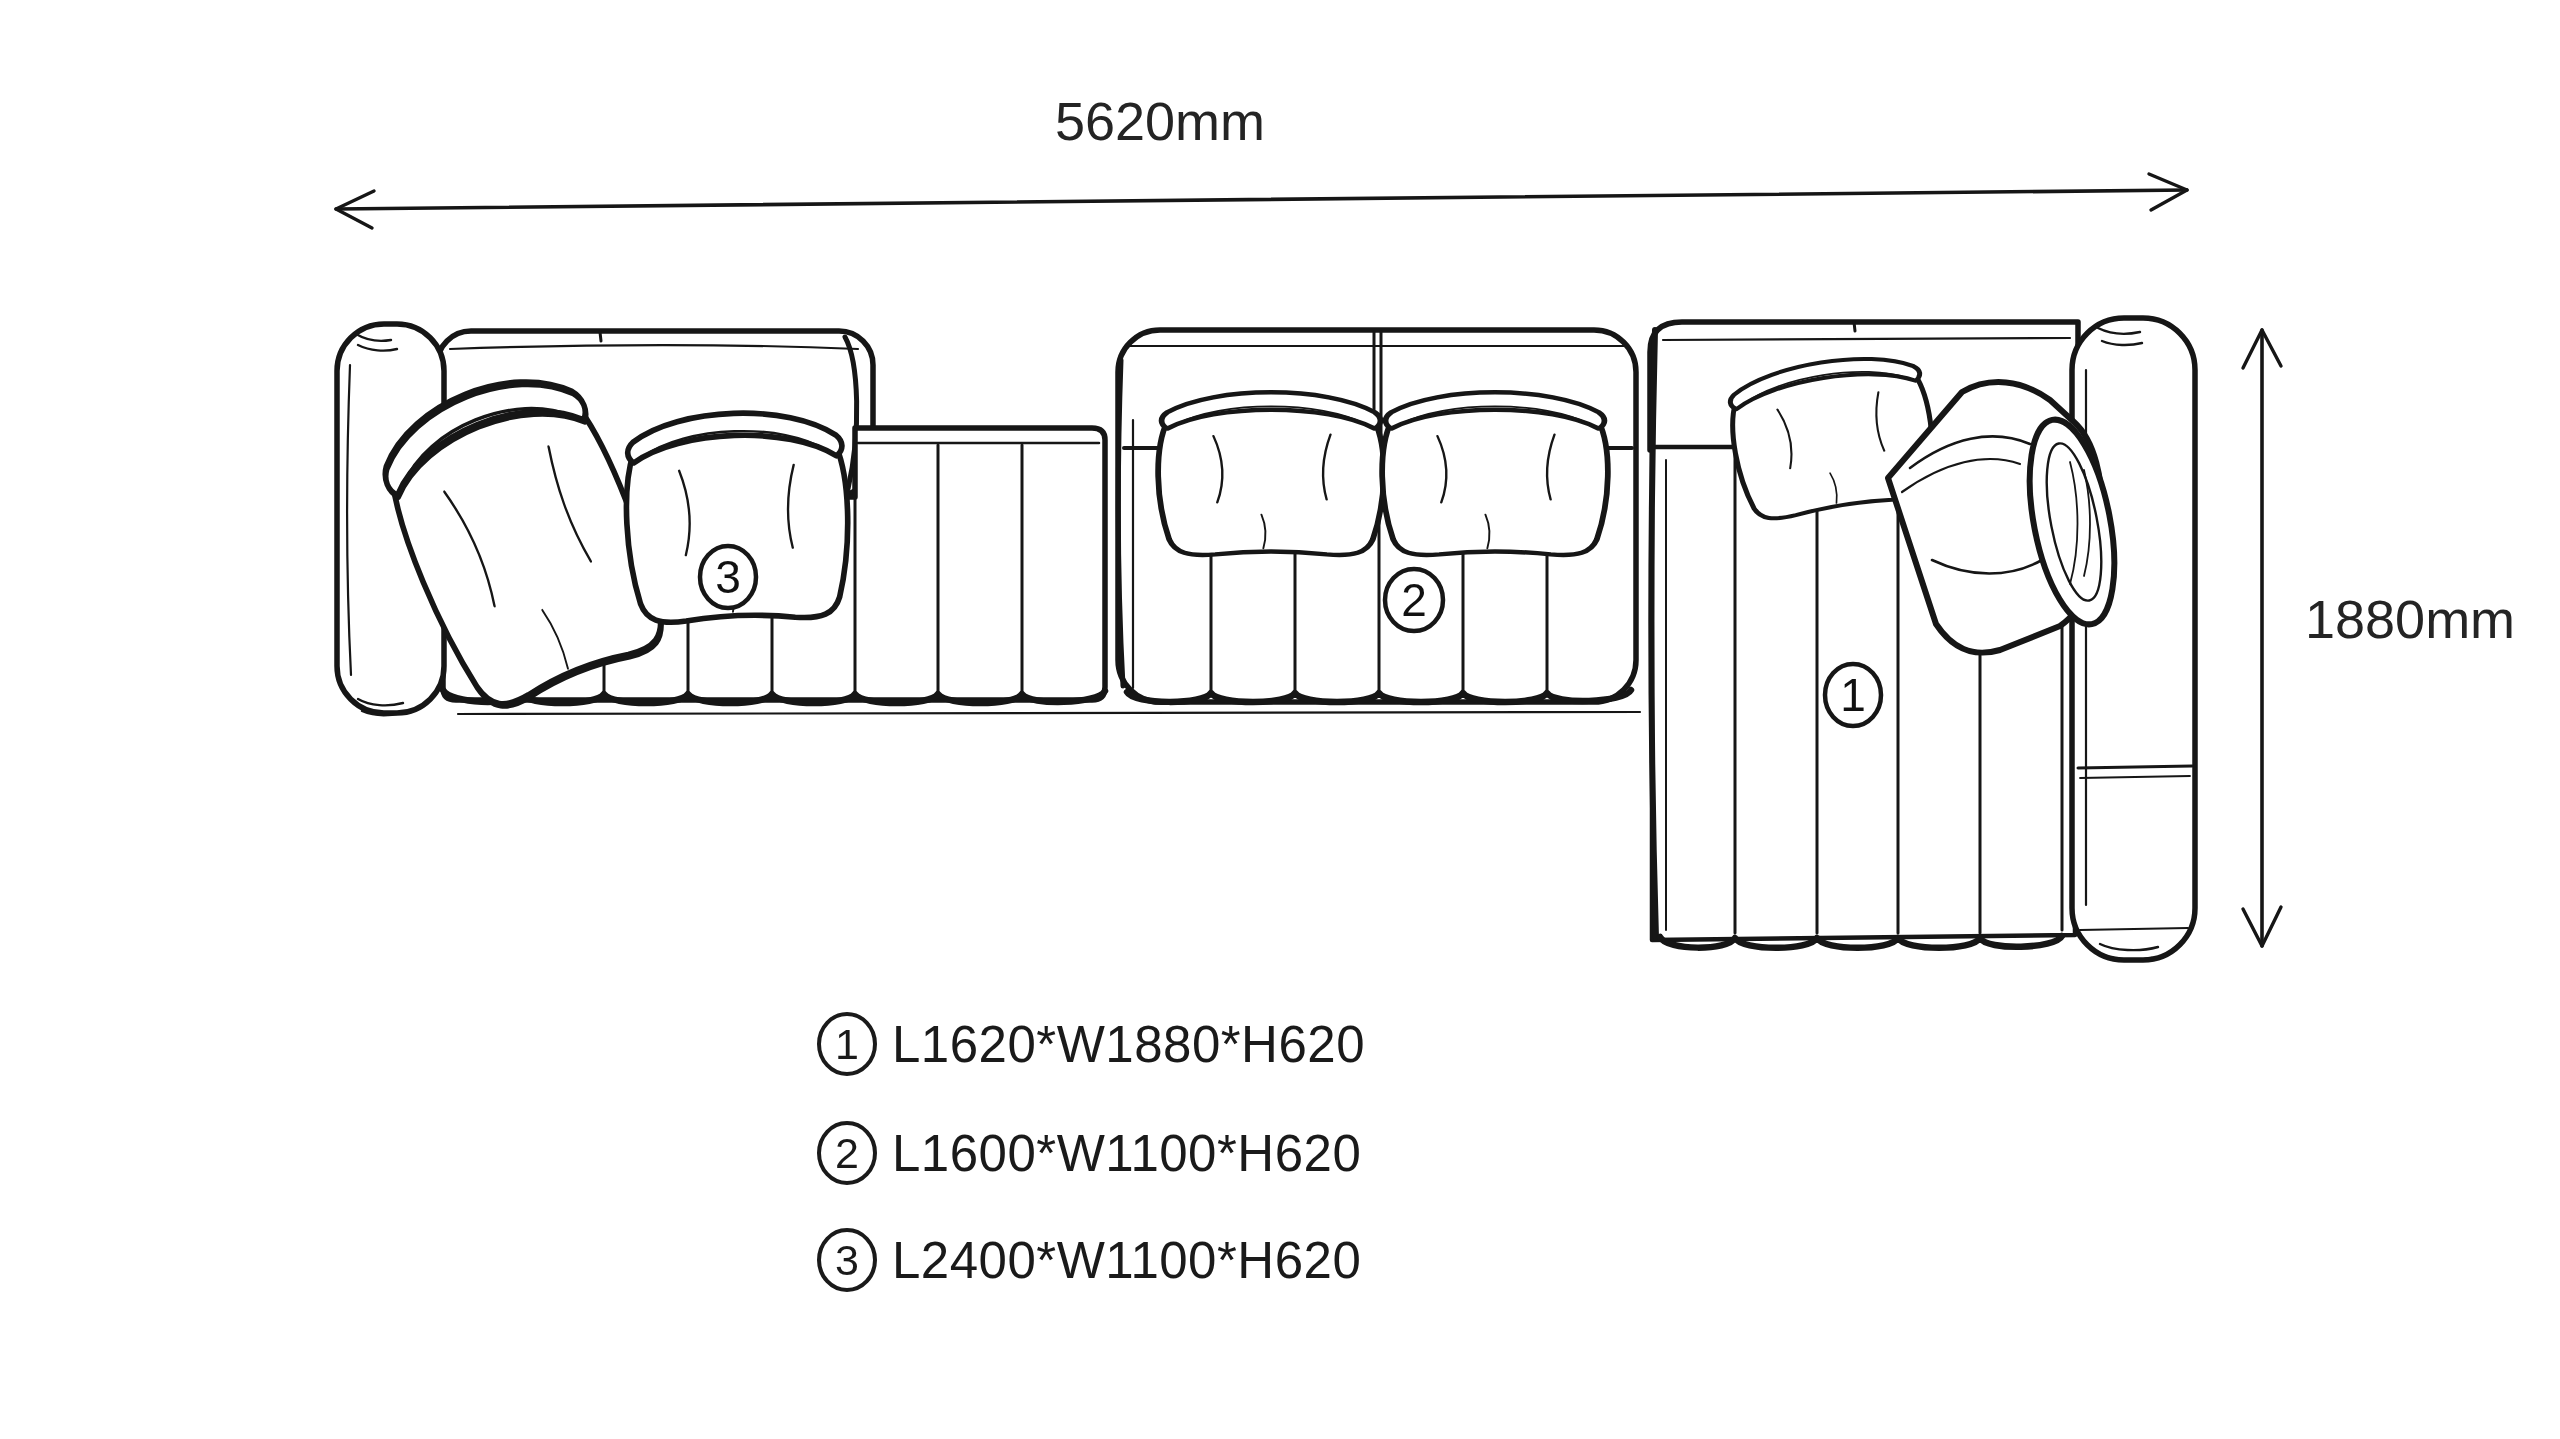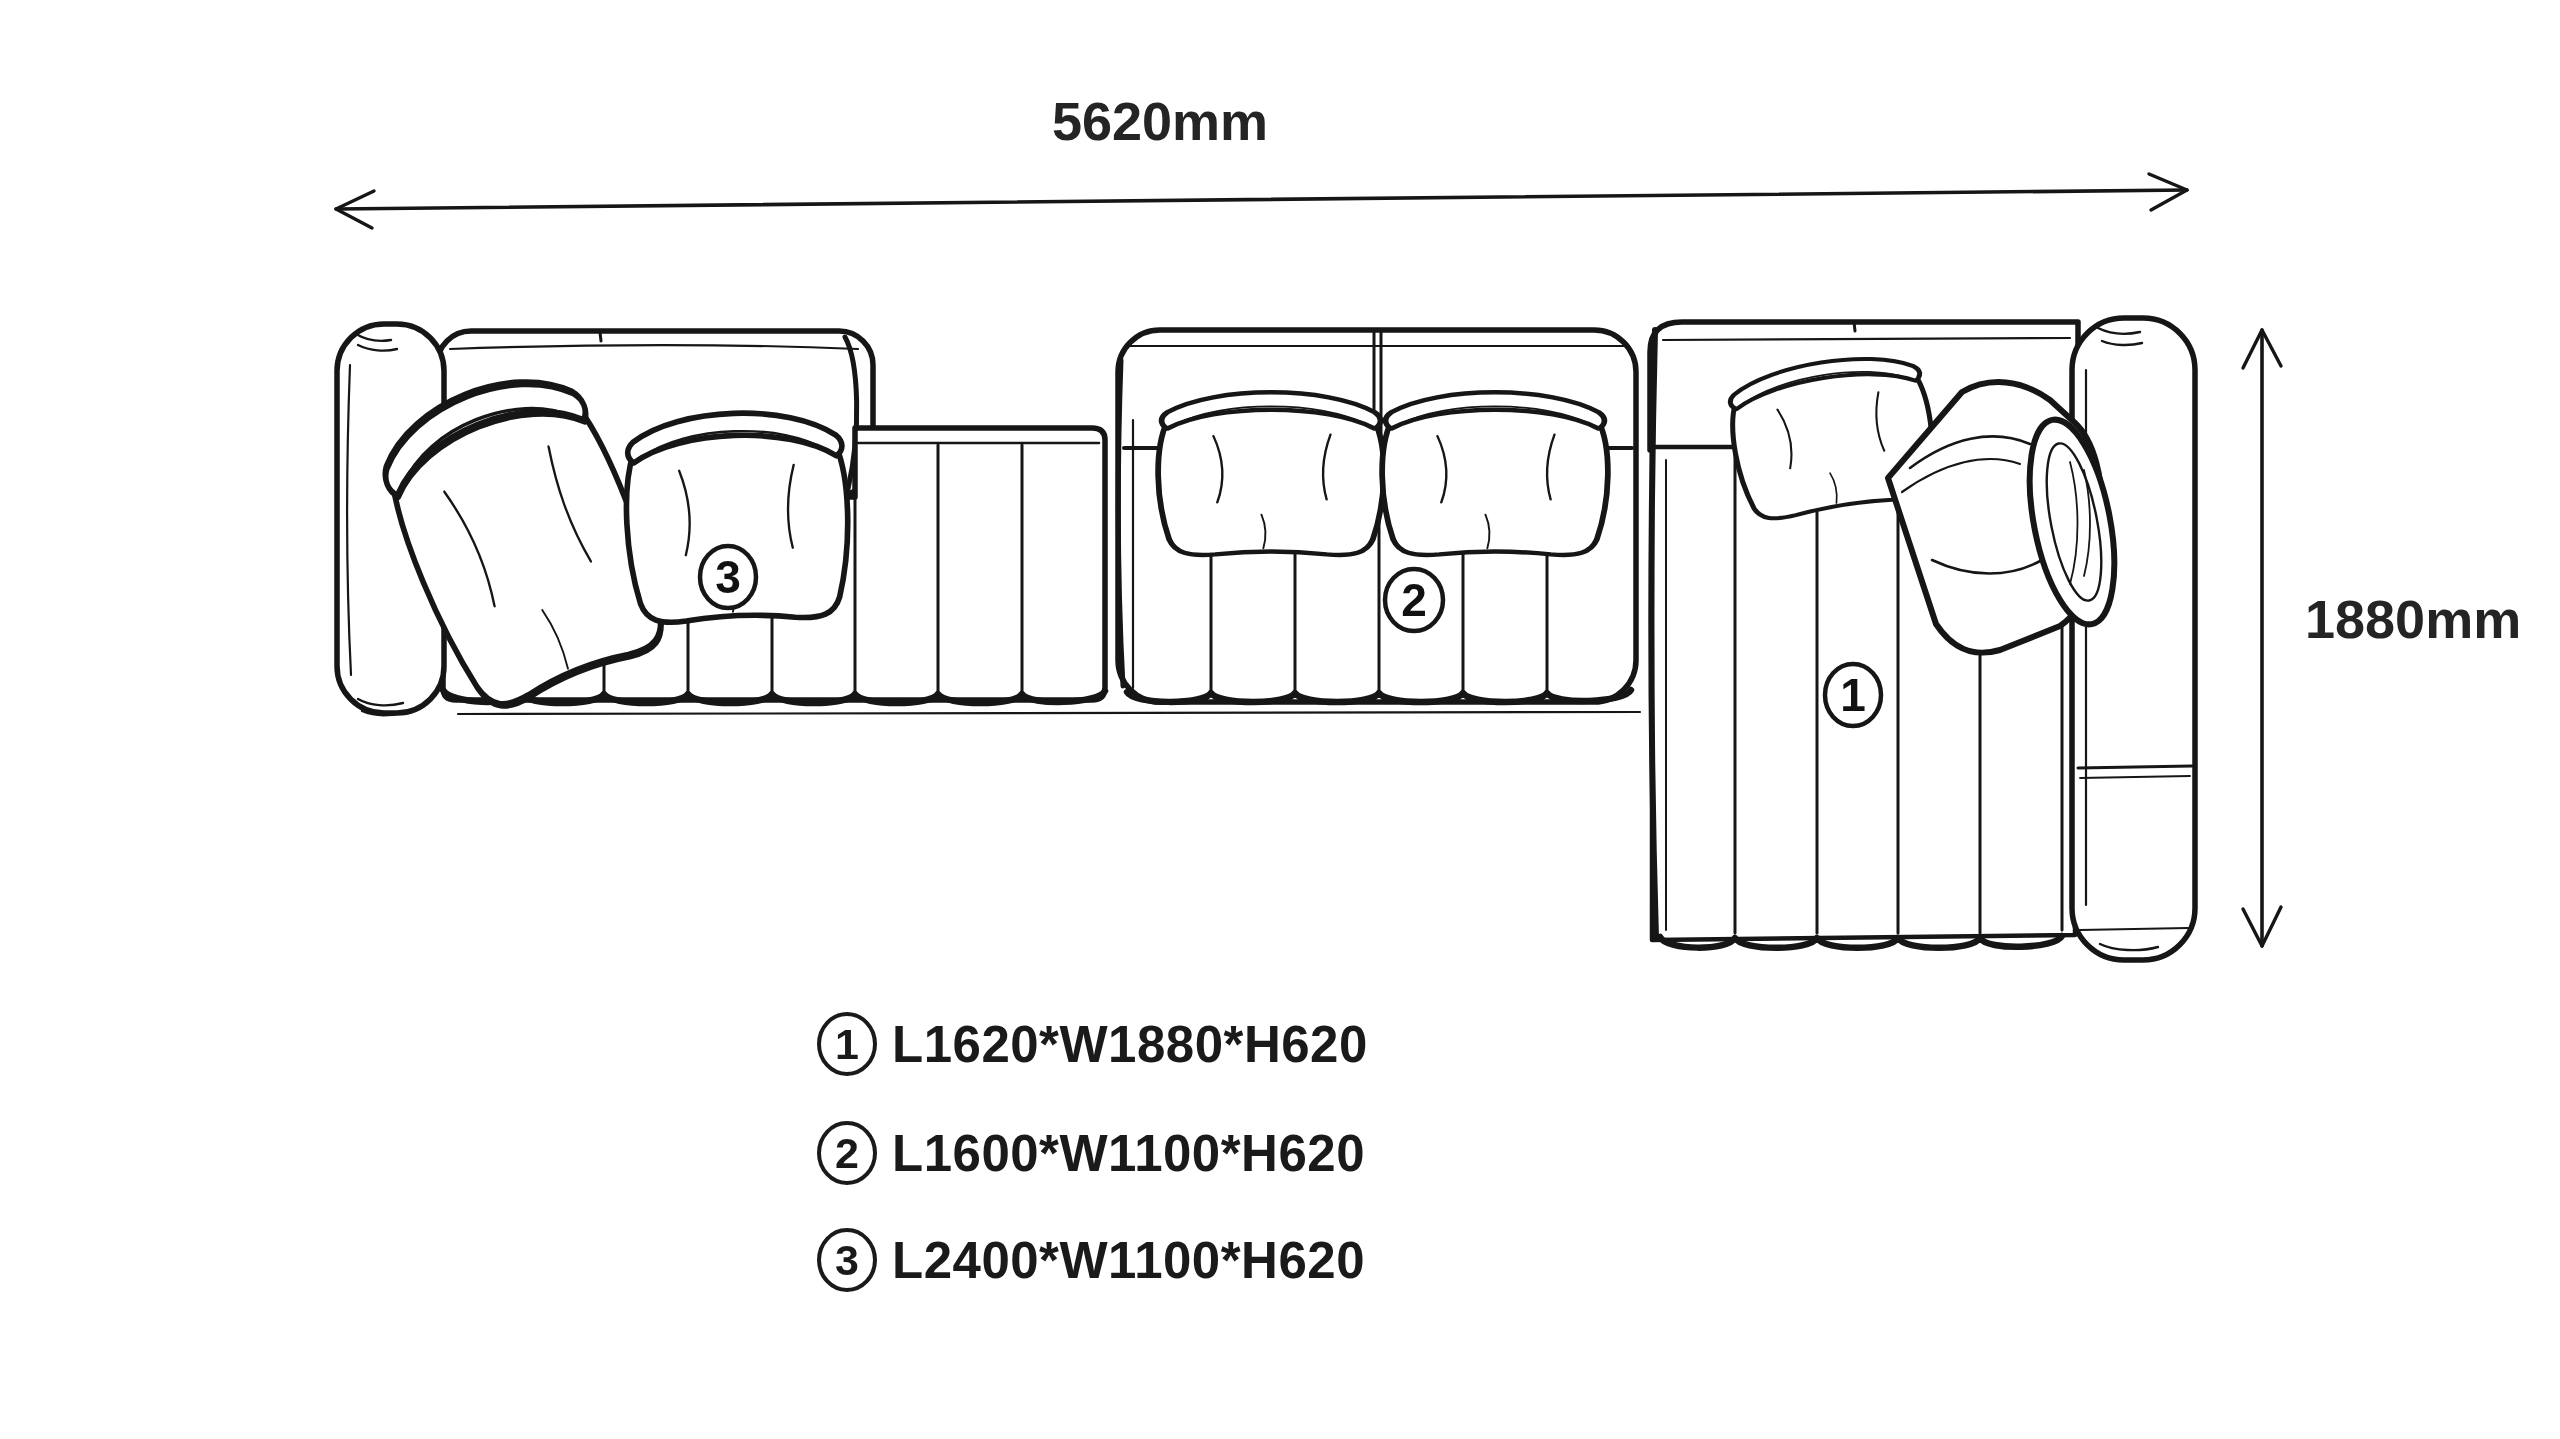--- a/index.html
+++ b/index.html
@@ -2,21 +2,20 @@
 <html><head>
 <meta charset="utf-8">
 <style>
   html,body{margin:0;padding:0;background:#ffffff;}
   .stage{
     position:relative;
     width:2560px;height:1439px;
     background:#ffffff;
     font-family:"Liberation Sans", sans-serif;
     overflow:hidden;
-    font-weight:bold;
   }
   svg{position:absolute;left:0;top:0;}
   .sketch{stroke:#161616;fill:none;stroke-linecap:round;stroke-linejoin:round;}
   .dim-text{fill:#242424;font-size:54px;font-family:"Liberation Sans", sans-serif;}
   .marker-text{fill:#111111;font-size:46px;font-family:"Liberation Sans", sans-serif;}
   .legend-num{fill:#1a1a1a;font-size:43px;font-family:"Liberation Sans", sans-serif;}
   .legend-text{fill:#1a1a1a;font-size:51px;letter-spacing:0.5px;font-family:"Liberation Sans", sans-serif;}
 </style>
 </head>
 <body>

